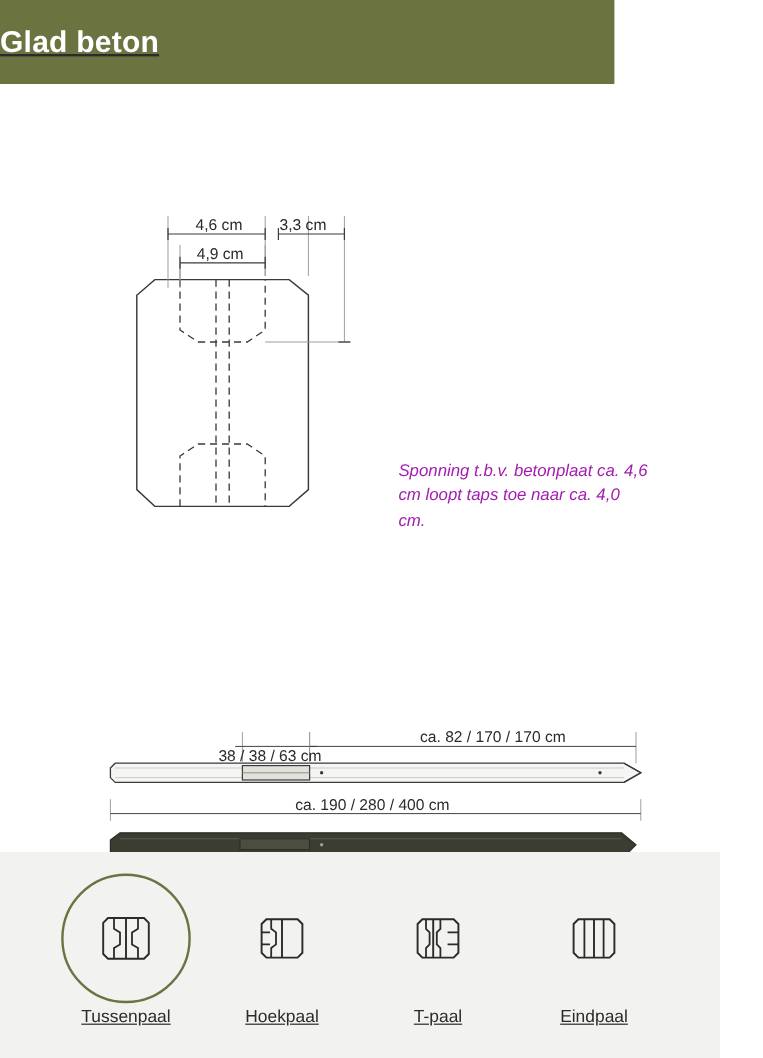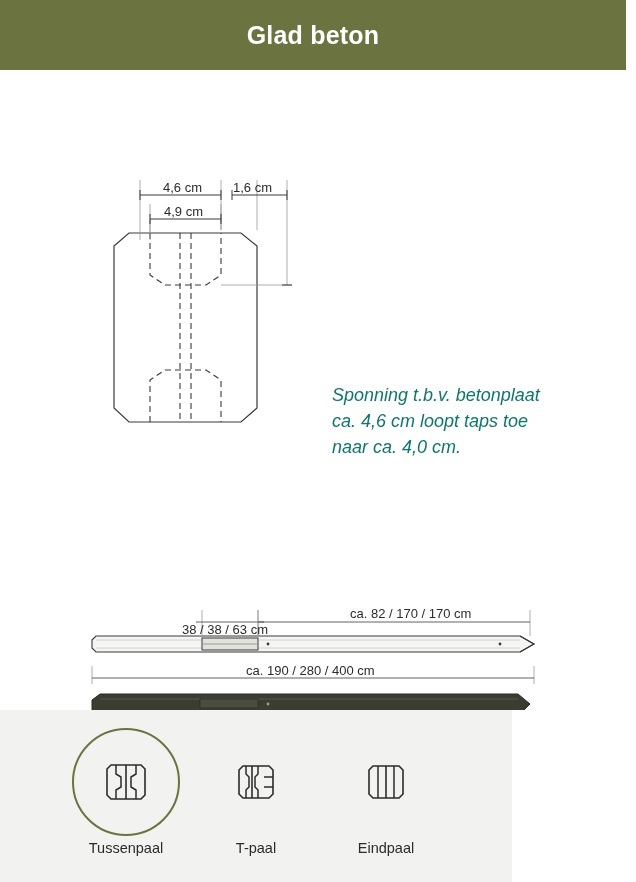--- a/index.html
+++ b/index.html
@@ -12,26 +12,26 @@
     height: 882px;
     background: #ffffff;
     font-family: "Liberation Sans", sans-serif;
     color: #2b2b2b;
     position: relative;
     overflow: hidden;
   }
 
   
   .header {
-    width: 626px;
+    width: 512px;
     height: 70px;
     background: #6b7340;
     display: flex;
     align-items: center;
-    justify-content: center;
+    text-decoration: underline;
   }
   .header-title {
     color: #ffffff;
     font-size: 25px;
     font-weight: bold;
     letter-spacing: 0.2px;
   }
 
   
   .canvas {
@@ -53,34 +53,35 @@
     font-size: 13px;
     color: #2b2b2b;
     white-space: nowrap;
   }
 
   .note {
     position: absolute;
     left: 332px;
     top: 312px;
     width: 210px;
-    font-size: 18px;
+    font-size: 14px;
     font-style: italic;
     line-height: 1.45;
-    color: #0f766e;
+    color: #a21caf;
   }
 
   
   .footer {
     position: absolute;
     left: 0;
     top: 710px;
-    width: 512px;
+    width: 600px;
     height: 172px;
     background: #f2f2f0;
+    text-decoration: underline;
   }
   .options {
     display: flex;
     align-items: flex-start;
     justify-content: center;
     gap: 8px;
     padding-top: 18px;
   }
   .option {
     width: 122px;
@@ -206,21 +207,21 @@
       <path d="M 92,630 L 100,624 L 518,624 L 530,634 L 518,646 L 100,646 L 92,640 Z" fill="#3b3d33" stroke="#2b2d25" stroke-width="1"></path>
       <line x1="100" y1="629" x2="518" y2="629" stroke="#585b4b" stroke-width="0.9"></line>
       <line x1="100" y1="642" x2="518" y2="642" stroke="#585b4b" stroke-width="0.9"></line>
       <rect x="200" y="629" width="58" height="9" fill="#4a4d3f" stroke="#2b2d25" stroke-width="0.8"></rect>
       <circle cx="268" cy="634" r="1.4" fill="#9aa08a"></circle>
     </g>
   </svg>
 
   <div class="dim-label" style="left:163px; top:110px;">4,6 cm</div>
   <div class="dim-label" style="left:164px; top:134px;">4,9 cm</div>
-  <div class="dim-label" style="left:233px; top:110px;">1,6 cm</div>
+  <div class="dim-label" style="left:233px; top:110px;">3,3 cm</div>
 
   <div class="dim-label" style="left:182px; top:517px;margin-top:35px;">38 / 38 / 63 cm</div>
   <div class="dim-label" style="left:327px; top:536px;margin-left:23px;">ca. 82 / 170  / 170 cm</div>
   <div class="dim-label" style="left:246px; top:593px;">ca. 190 / 280 / 400 cm</div>
 
   <div class="note">Sponning t.b.v. betonplaat ca. 4,6 cm loopt taps toe naar ca. 4,0 cm.</div>
 </div>
 
 <div class="footer">
   <div class="options">
@@ -230,20 +231,31 @@
         <svg width="46" height="42" viewBox="0 0 46 42">
           <path d="M 8,4 L 38,4 L 42,8 L 42,34 L 38,38 L 8,38 L 4,34 L 4,8 Z" fill="none" stroke="#2b2b2b" stroke-width="1.6"></path>
           <line x1="23" y1="4" x2="23" y2="38" stroke="#2b2b2b" stroke-width="1.6"></line>
           <path d="M 13,4 L 13,13 L 18,16 L 18,26 L 13,29 L 13,38" fill="none" stroke="#2b2b2b" stroke-width="1.5"></path>
           <path d="M 33,4 L 33,13 L 28,16 L 28,26 L 33,29 L 33,38" fill="none" stroke="#2b2b2b" stroke-width="1.5"></path>
         </svg>
       </div>
       <div class="label">Tussenpaal</div>
     </div>
 
+    <div class="option">
+      <div class="ring">
+        <svg width="40" height="38" viewBox="0 0 40 38">
+          <path d="M 7,3 L 33,3 L 37,7 L 37,31 L 33,35 L 7,35 L 3,31 L 3,7 Z" fill="none" stroke="#2b2b2b" stroke-width="1.6"></path>
+          <line x1="20" y1="3" x2="20" y2="35" stroke="#2b2b2b" stroke-width="1.6"></line>
+          <path d="M 11,3 L 11,11 L 15,14 L 15,24 L 11,27 L 11,35" fill="none" stroke="#2b2b2b" stroke-width="1.5"></path>
+          <path d="M 3,14 L 10,14 M 3,24 L 10,24" stroke="#2b2b2b" stroke-width="1.4"></path>
+        </svg>
+      </div>
+      <div class="label">Hoekpaal</div>
+    </div>
 
     <div class="option">
       <div class="ring">
         <svg width="40" height="38" viewBox="0 0 40 38">
           <path d="M 7,3 L 33,3 L 37,7 L 37,31 L 33,35 L 7,35 L 3,31 L 3,7 Z" fill="none" stroke="#2b2b2b" stroke-width="1.6"></path>
           <line x1="16" y1="3" x2="16" y2="35" stroke="#2b2b2b" stroke-width="1.6"></line>
           <path d="M 10,3 L 10,11 L 13,14 L 13,24 L 10,27 L 10,35" fill="none" stroke="#2b2b2b" stroke-width="1.5"></path>
           <path d="M 22,3 L 22,11 L 19,14 L 19,24 L 22,27 L 22,35" fill="none" stroke="#2b2b2b" stroke-width="1.5"></path>
           <path d="M 28,14 L 37,14 M 28,24 L 37,24" stroke="#2b2b2b" stroke-width="1.4"></path>
         </svg>

